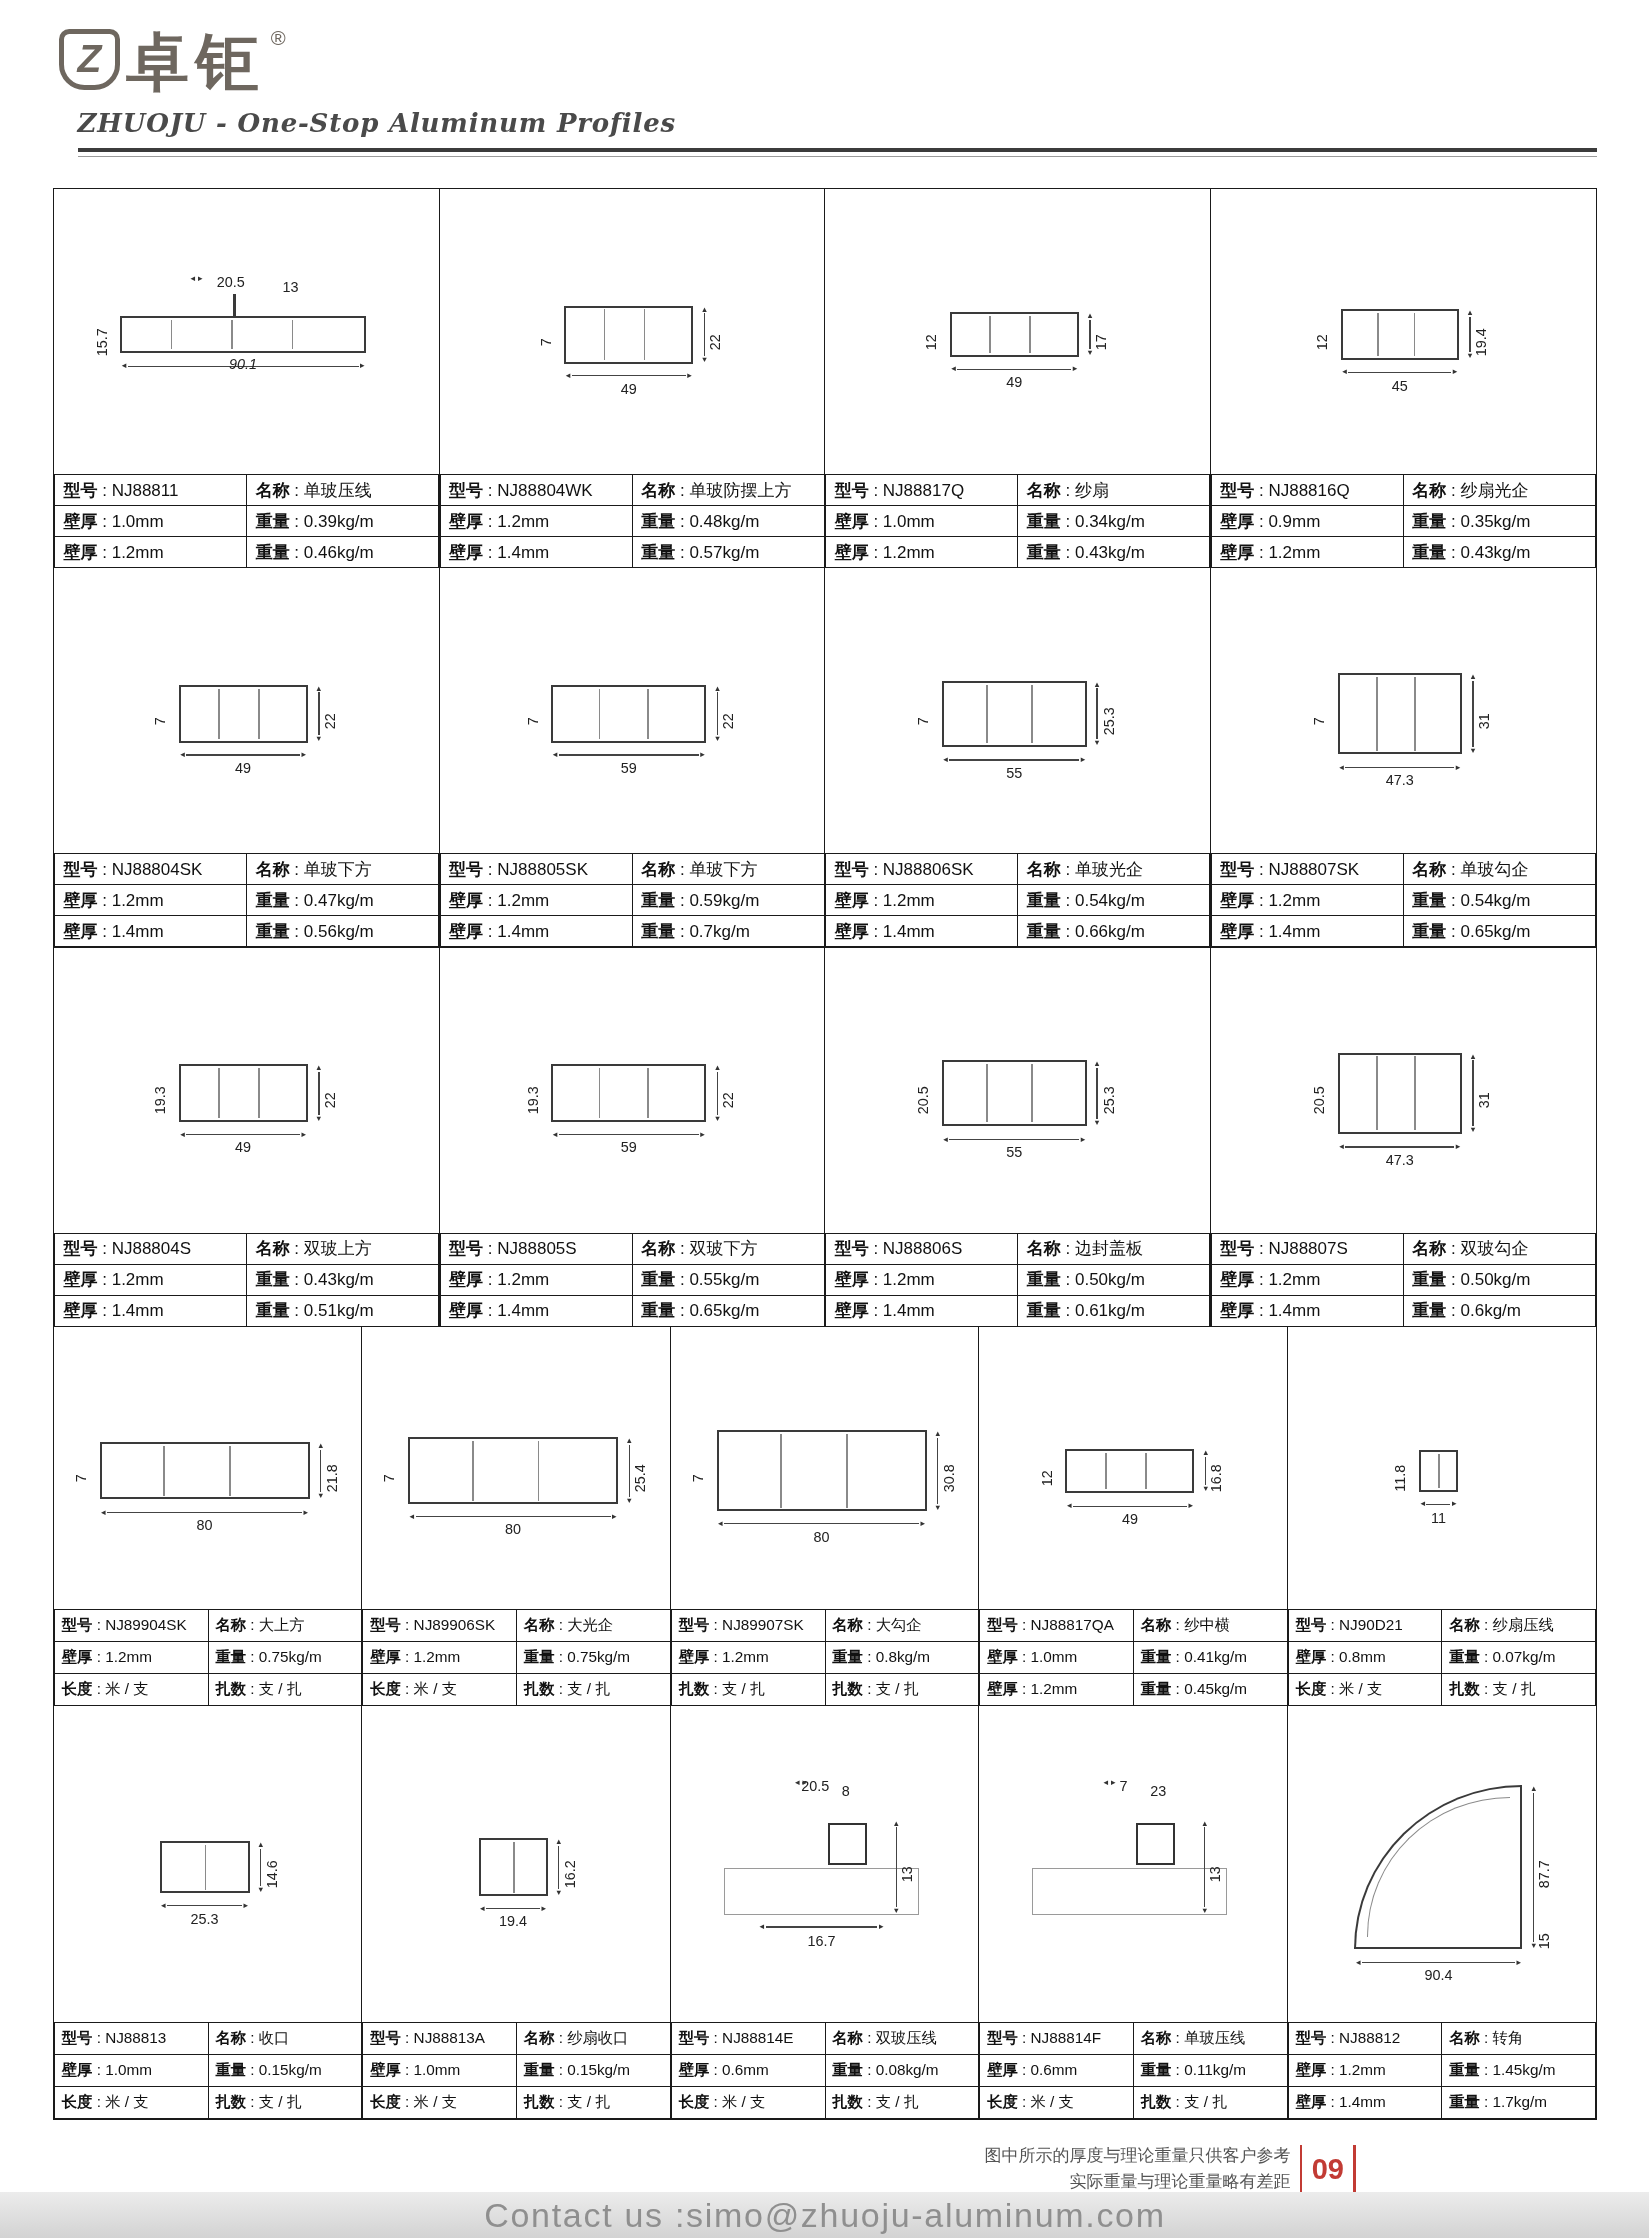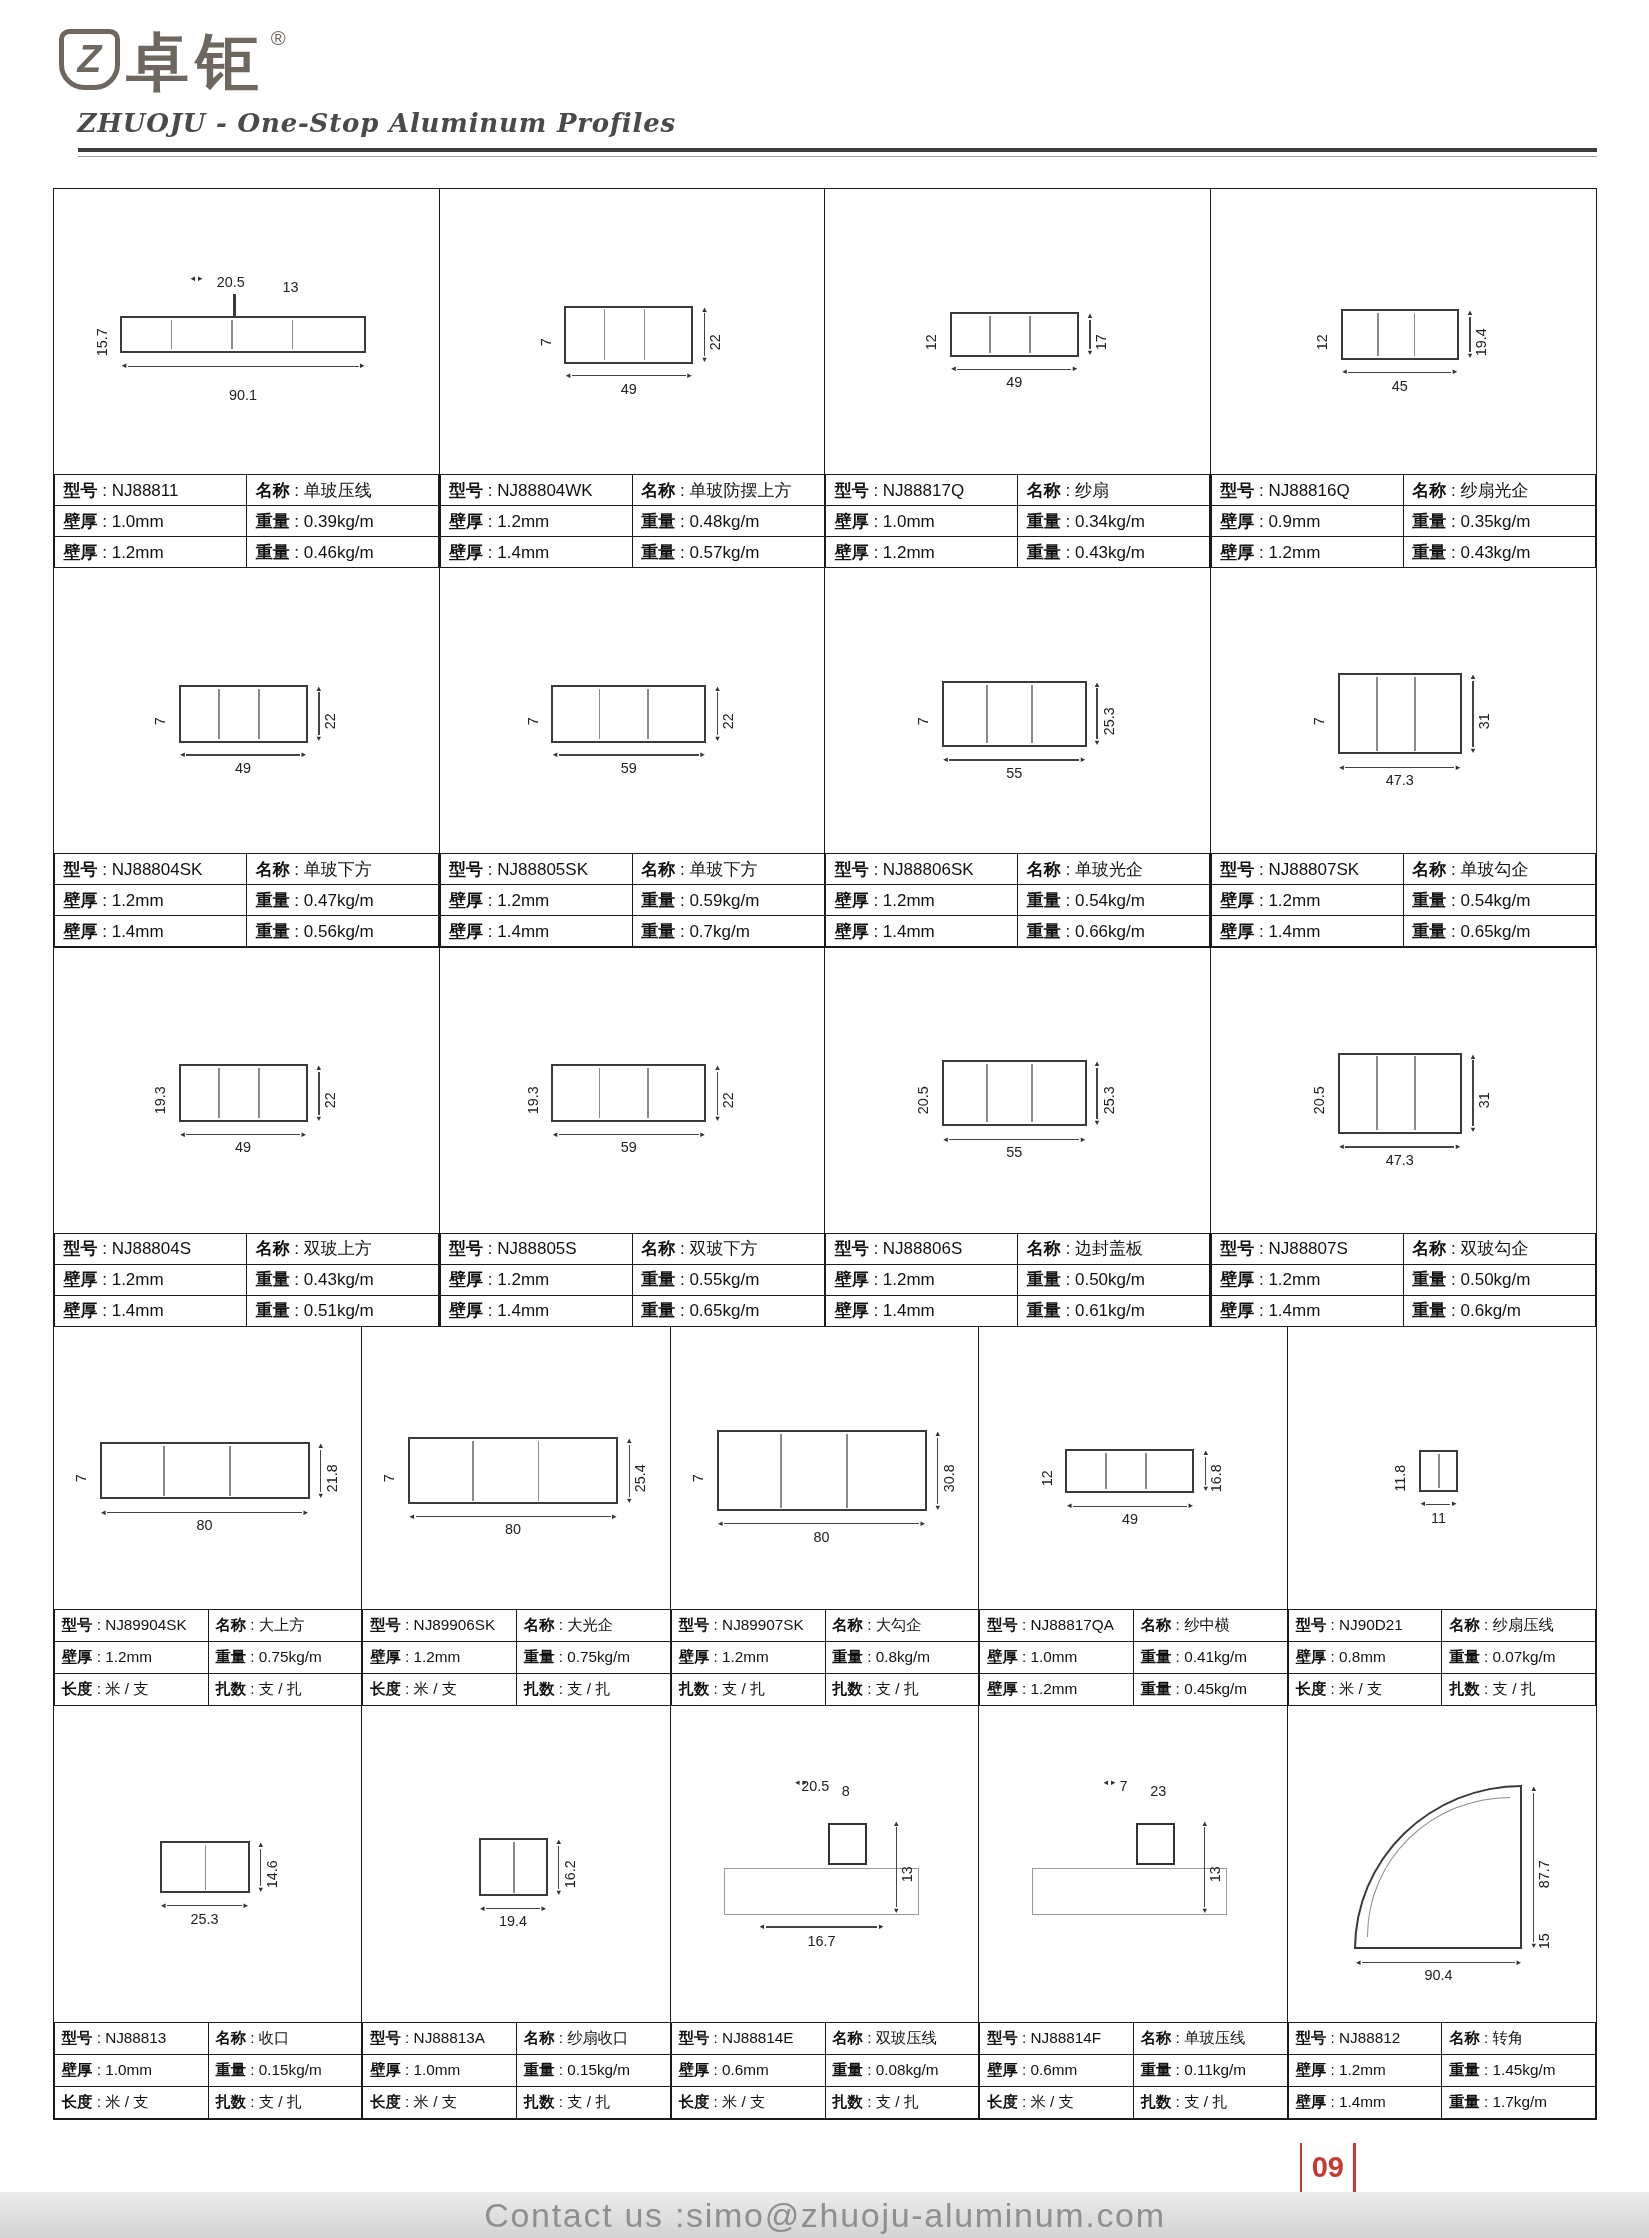--- a/index.html
+++ b/index.html
@@ -115,21 +115,21 @@
               <div class="p-line" style="left: 20%;"></div>
               <div class="p-line" style="left: 45%;"></div>
               <div class="p-line" style="left: 70%;"></div>
             </div>
             <div class="p-fin"></div>
             <div class="dim-line-h" style="top: 46px; width: 246px;">
               <span class="ar">◄</span>
               <span class="ln"></span>
               <span class="ar">►</span>
             </div>
-            <div class="dim-label dim-bottom-label" style="top: 72px; width: 246px;">90.1</div>
+            <div class="dim-label dim-bottom-label" style="top: 41px; width: 246px; font-style: italic;">90.1</div>
             <div class="dim-label rot" style="left: -18.6px; top: 50%;">15.7</div>
             <div class="dim-top-block" style="left: 28%; width: 34%;">
               <div class="dim-label" style="text-align: center;">20.5</div>
               <div class="dim-line-h">
                 <span class="ar">◄</span>
                 <span class="ln"></span>
                 <span class="ar">►</span>
               </div>
             </div>
             <div class="dim-label dim-extra" style="top: -36px; left: 66%;">13</div>
@@ -970,20 +970,24 @@
               <td><span class="lbl">壁厚</span><span class="sep"> : </span><span class="val">1.4mm</span></td>
               <td><span class="lbl">重量</span><span class="sep"> : </span><span class="val">1.7kg/m</span></td>
             </tr>
           </tbody>
         </table>
       </div>
     </div>
   </div>
 
 <div class="footer">
+  <div class="disclaimer">
+    <div>图中所示的厚度与理论重量只供客户参考</div>
+    <div>实际重量与理论重量略有差距</div>
+  </div>
   <div class="pbar"></div>
   <div class="pnum">09</div>
   <div class="pbar"></div>
 </div>
 
 <div class="contact-bar">
   <span class="contact-text">Contact us :simo@zhuoju-aluminum.com</span>
 </div>
 
 

